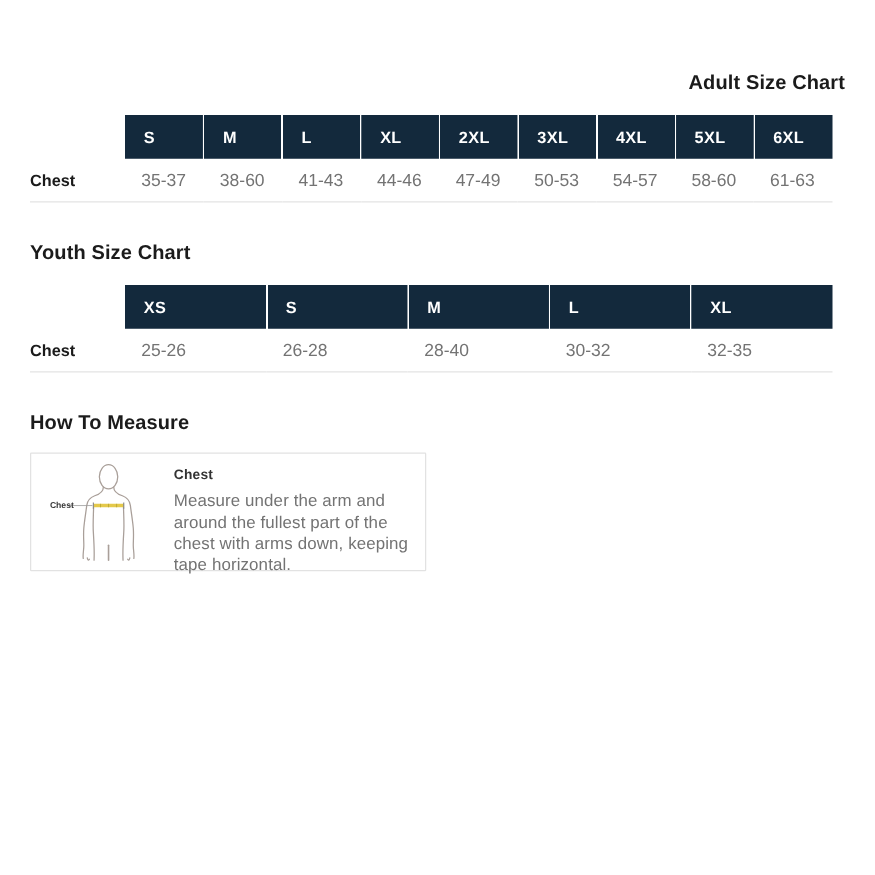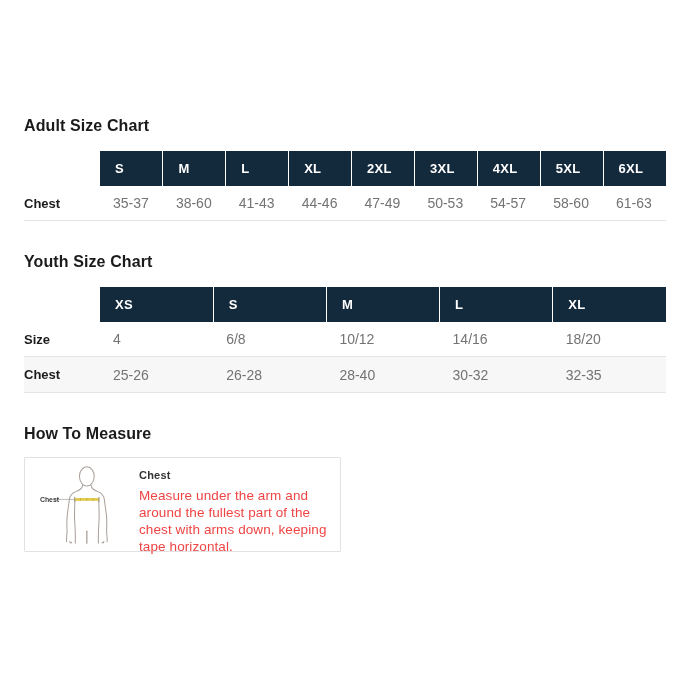--- a/index.html
+++ b/index.html
@@ -7,21 +7,21 @@
     width:700px;height:700px;overflow:hidden;
     font-family:"Liberation Sans","DejaVu Sans",sans-serif;
     color:#1e1e1e;
     -webkit-font-smoothing:antialiased;
   }
   .page{width:700px;height:700px;box-sizing:border-box;padding:0 24px;}
   h2.section-title{
     margin:0;font-size:16px;font-weight:600;color:#1b1b1b;
     line-height:19px;letter-spacing:.1px;
   }
-  #adult-title{padding-top:116px;}
+  #adult-title{padding-top:57px;text-align:right;}
   #youth-title{margin-top:31px;}
   #measure-title{margin-top:31px;}
   table.size-table{
     border-collapse:collapse;table-layout:fixed;
     width:642px;margin-top:16px;
   }
   table.size-table th, table.size-table td{
     text-align:left;vertical-align:middle;
     white-space:nowrap;overflow:hidden;
   }
@@ -57,21 +57,21 @@
     width:92px;height:81px;flex:0 0 92px;margin-left:4px;
   }
   .measure-text{
     flex:1;align-self:flex-start;padding-top:5px;padding-left:8px;
   }
   .measure-label{
     font-size:11px;font-weight:700;color:#333333;line-height:13px;
     margin:0 0 5px 0;letter-spacing:.2px;
   }
   .measure-desc{
-    font-size:13.5px;color:#ef4444;line-height:17px;margin:0;
+    font-size:13.5px;color:#737373;line-height:17px;margin:0;
     width:196px;letter-spacing:.1px;
   }
 </style>
 </head>
 <body>
 
 <div class="page">
 
   <h2 class="section-title" id="adult-title">Adult Size Chart</h2>
 
@@ -114,28 +114,20 @@
           <th class="corner"></th>
           <th>XS</th>
           <th>S</th>
           <th>M</th>
           <th>L</th>
           <th>XL</th>
         </tr>
       </thead>
     <tbody>
         <tr>
-          <td class="rowlabel">Size</td>
-          <td>4</td>
-          <td>6/8</td>
-          <td>10/12</td>
-          <td>14/16</td>
-          <td>18/20</td>
-        </tr>
-        <tr>
           <td class="rowlabel">Chest</td>
           <td>25-26</td>
           <td>26-28</td>
           <td>28-40</td>
           <td>30-32</td>
           <td>32-35</td>
         </tr>
       </tbody>
   </table>
 

